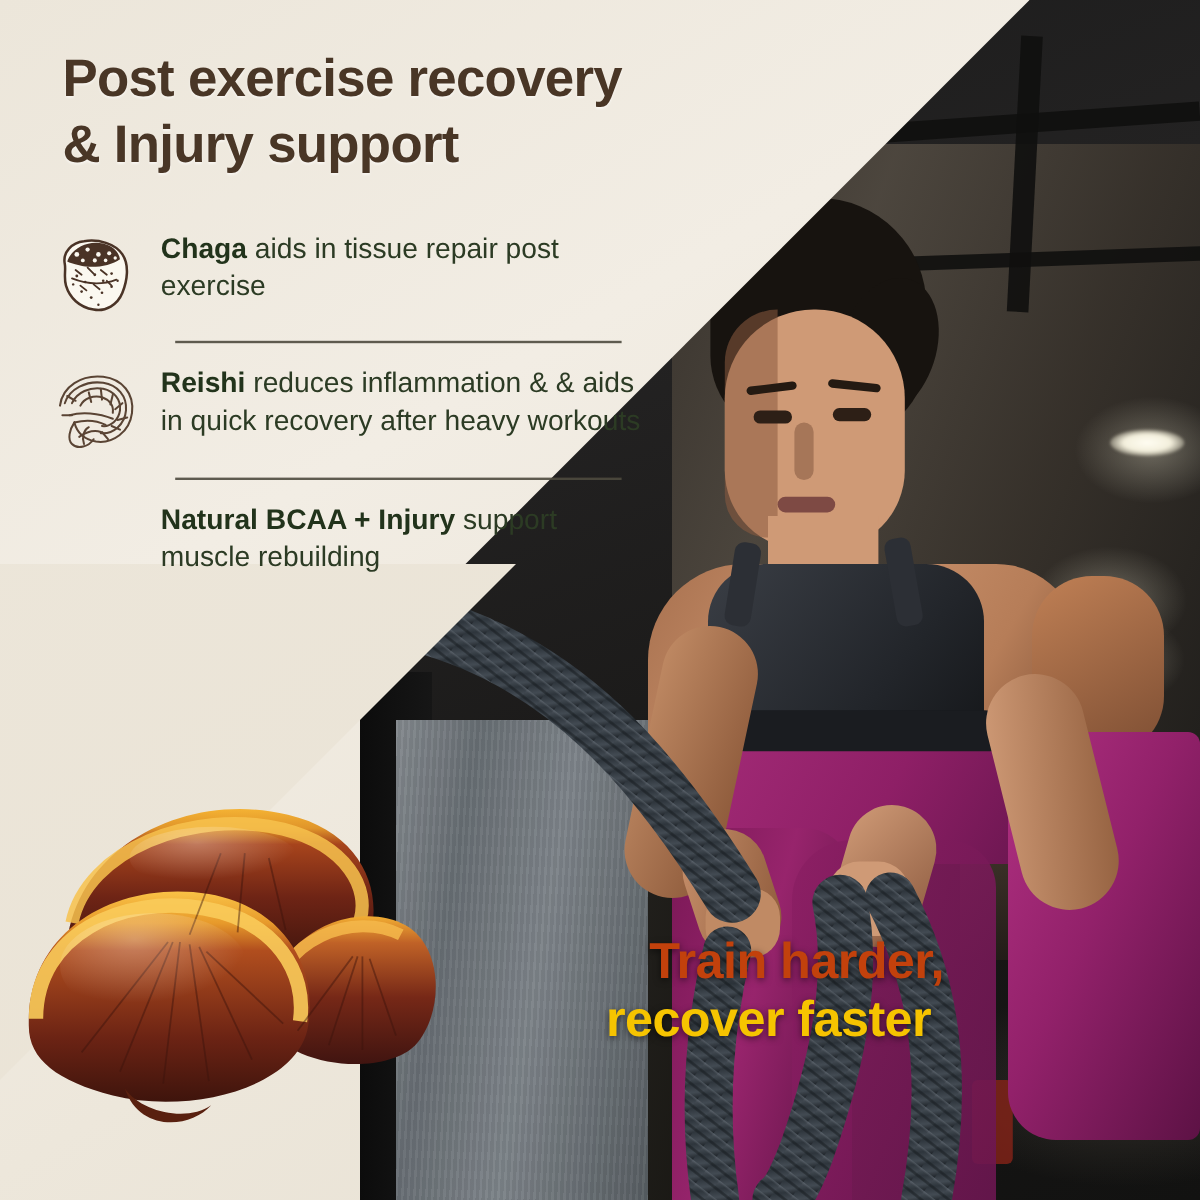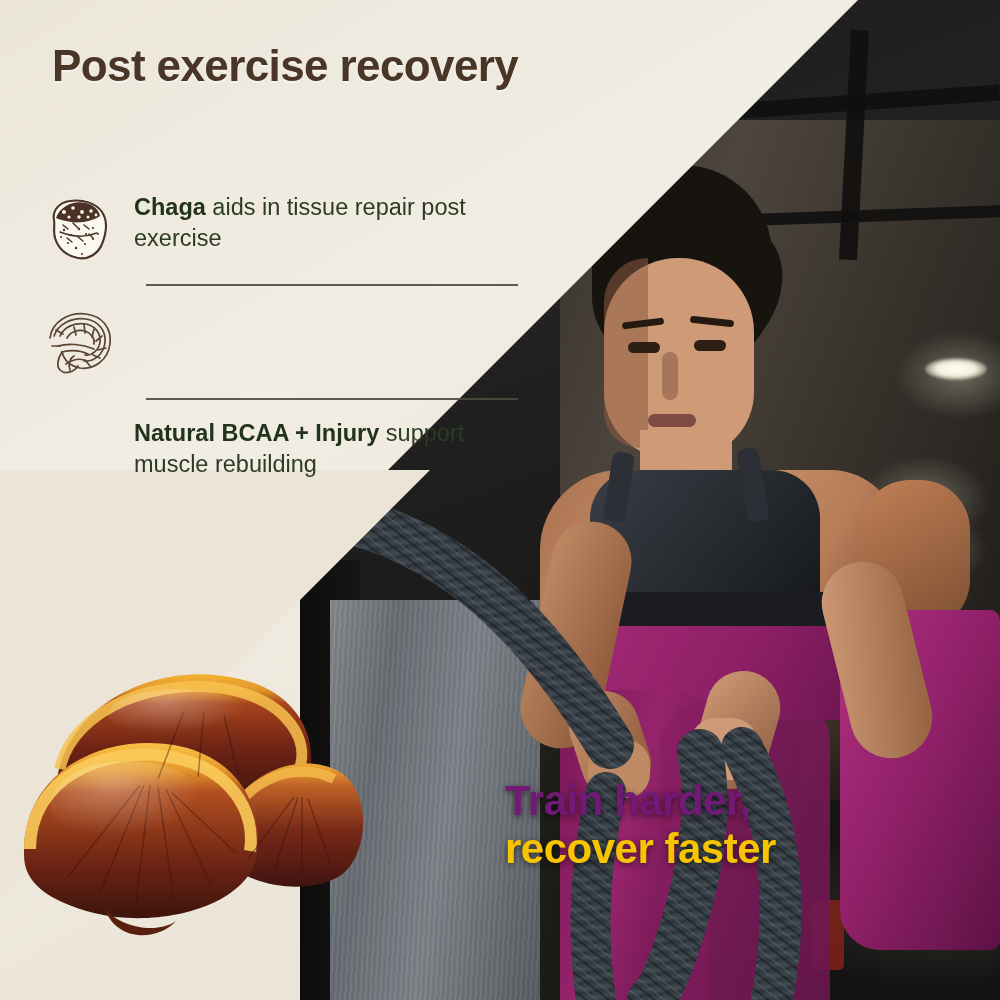--- a/index.html
+++ b/index.html
@@ -102,21 +102,21 @@
   .bullet-text b { font-weight:bold; color:#22331B; }
   .divider {
     height:2px; background:#4E4A3E; margin:10px 0 12px 106px; width:372px; opacity:.9;
   }
 
   
   .promo {
     position:absolute; left:505px; top:778px; width:480px;
     font-weight:bold; line-height:1.10; letter-spacing:-.5px;
   }
-  .promo-l1, .promo-l2 { color:#701a75; font-size:42px; text-shadow:0 2px 6px rgba(0,0,0,.55); }
+  .promo-l1, .promo-l2 { color:#c2410c; font-size:42px; text-shadow:0 2px 6px rgba(0,0,0,.55);margin-left:36px; }
   .promo-l3 { color:#F6C400; font-size:42px; margin-top:2px; text-shadow:0 2px 6px rgba(0,0,0,.55); }
 
   
   .reishi-cluster { position:absolute; left:8px; top:645px; width:360px; height:300px; }
 </style>
 </head>
 <body>
 
 <div id="canvas">
 
@@ -274,20 +274,21 @@
       </g>
 
       <path d="M96 262 C 110 282, 148 290, 168 276 C 150 296, 108 298, 96 262 Z" fill="#59200F"></path>
       <ellipse cx="120" cy="160" rx="78" ry="44" fill="url(#gloss)"></ellipse>
       <ellipse cx="170" cy="70" rx="70" ry="26" fill="url(#gloss)"></ellipse>
     </svg>
   </div>
 
   <div class="headline">
     <div>Post exercise recovery</div>
+    <div>&amp; Injury support</div>
   </div>
 
   <div class="bullets">
 
     <div class="bullet-row">
       <div class="bullet-icon">
         <svg width="78" height="78" viewBox="0 0 78 78">
           <path d="M14 30 C 12 20, 20 12, 30 11 C 42 9, 56 13, 62 22 C 68 31, 66 44, 62 54
                    C 58 64, 48 70, 38 68 C 26 66, 18 58, 15 48 C 13 41, 15 35, 14 30 Z" fill="#FBF8F0" stroke="#4A3326" stroke-width="2.1" stroke-linejoin="round"></path>
           <path d="M16 28 C 20 16, 34 10, 46 13 C 54 15, 59 20, 60 26
@@ -353,20 +354,23 @@
             <path d="M62 34 l -6 5"></path>
               <path d="M66 46 l -8 2"></path>
               <path d="M60 56 l -7 -3"></path>
             <path d="M50 64 l -5 -6"></path>
               <path d="M16 28 l 7 4"></path>
               <path d="M12 44 l 8 0"></path>
             <path d="M30 68 C 28 62, 30 56, 34 54"></path>
           </g>
         </svg>
       </div>
+      <div class="bullet-text">
+        <b>Reishi</b><span> reduces inflammation &amp; &amp; aids in quick recovery after heavy workouts</span>
+      </div>
     </div>
 
     <div class="divider"></div>
 
     <div class="bullet-row">
       <div class="bullet-icon"></div>
       <div class="bullet-text">
         <b>Natural BCAA + Injury</b><span> support muscle rebuilding</span>
       </div>
     </div>

